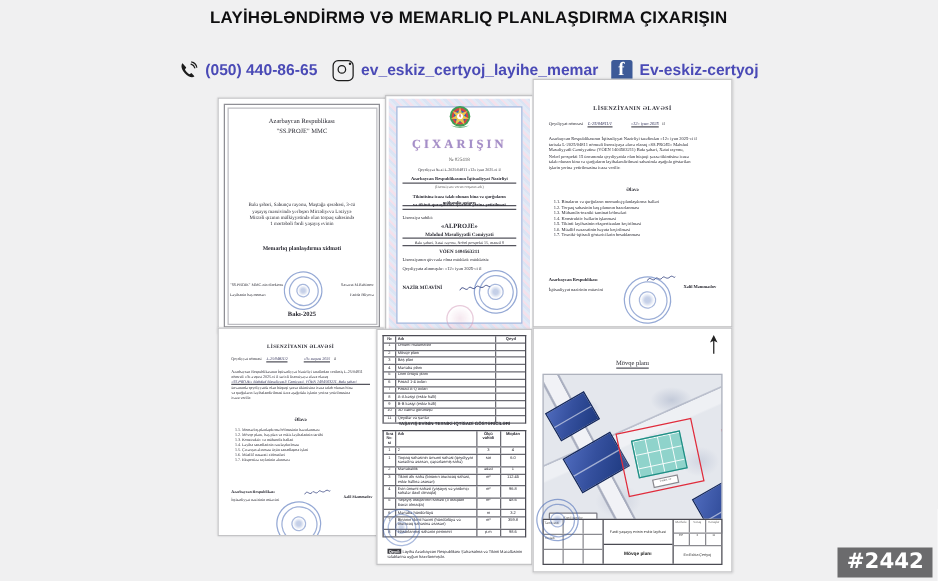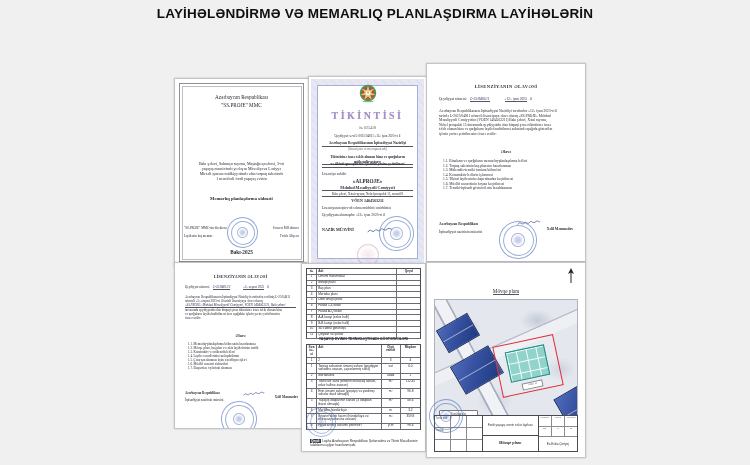--- a/index.html
+++ b/index.html
@@ -98,21 +98,34 @@
   
   .badge{position:absolute;right:4px;bottom:3px;background:rgba(97,97,99,.93);color:#fff;
     font-family:"DejaVu Sans",sans-serif;font-weight:bold;font-size:17px;padding:1px 7px 3px;}
   .li{white-space:nowrap;overflow:hidden;}
 </style>
 </head>
 <body>
 
 <div class="canvas">
 
-  <div class="hdr1">LAYİHƏLƏNDİRMƏ VƏ MEMARLIQ PLANLAŞDIRMA LAYİHƏLƏRİN</div>
+  <div class="hdr1">LAYİHƏLƏNDİRMƏ VƏ MEMARLIQ PLANLAŞDIRMA ÇIXARIŞIN</div>
+  <div class="contact">
+    <span style="display:inline-flex;">
+      <svg width="15" height="15" viewBox="0 0 16 16">
+          <path d="M3.2 1.8 C1.6 3.6 2.2 7 5.2 10.2 C8.2 13.4 11.6 14.4 13.4 12.8 L10.8 10.0 L9.2 11.0 C7.8 10.4 6.0 8.6 5.3 7.0 L6.4 5.4 Z" fill="#1c1c1c"></path>
+          <path d="M10.5 2.5 a4.5 4.5 0 0 1 3.2 3.2 M10.9 0.6 a6.6 6.6 0 0 1 4.6 4.6" fill="none" stroke="#1c1c1c" stroke-width="1.1" stroke-linecap="round"></path>
+        </svg>
+    </span>
+    <span>(050) 440-86-65</span>
+    <span class="ig" style="margin-left:6px;"></span>
+    <span>ev_eskiz_certyoj_layihe_memar</span>
+    <span class="fb" style="margin-left:4px;">f</span>
+    <span>Ev-eskiz-certyoj</span>
+  </div>
 
   <div class="page" style="left:174px;top:78px;width:133px;height:187px;">
     <div class="frame"></div>
     <div class="abs t5 c" style="left:10px;right:10px;top:15px;">Azərbaycan Respublikası</div>
     <div class="abs t5 c" style="left:10px;right:10px;top:23px;">"SS.PROJE" MMC</div>
     <div class="abs t4 c" style="left:12px;right:12px;top:82px;">
       <div>Bakı şəhəri, Sabunçu rayonu, Maştağa qəsəbəsi, 3-cü</div>
       <div>yaşayış massivində yerləşən Mirzəliyeva Ləziyyə</div>
       <div>Mirzəli qızının mülkiyyətində olan torpaq sahəsində</div>
       <div>1 mərtəbəli fərdi yaşayış evinin</div>
@@ -137,21 +150,21 @@
       <svg width="22" height="22" viewBox="0 0 24 24">
         <circle cx="12" cy="11" r="9" fill="#3f9c55"></circle>
         <circle cx="12" cy="11" r="7.2" fill="#d94343"></circle>
         <circle cx="12" cy="11" r="5.4" fill="#2f62b4"></circle>
         <path d="M12 3 L13.6 8 L18.6 6.4 L15.5 10.4 L20 13 L14.9 13.4 L16 18.4 L12 15 L8 18.4 L9.1 13.4 L4 13 L8.5 10.4 L5.4 6.4 L10.4 8 Z" fill="#e9c84e"></path>
         <circle cx="12" cy="11" r="2.6" fill="#fff"></circle>
         <path d="M12 8.8 C13.2 10 12.2 11 12.6 12 C11.4 11.6 10.8 10.2 12 8.8 Z" fill="#d94343"></path>
         <path d="M4 19 Q12 23 20 19 Q12 21.5 4 19 Z" fill="#3f9c55"></path>
       </svg>
     </div>
-    <div class="abs c lic-title" style="left:0;right:0;top:33px;">TİKİNTİSİ</div>
+    <div class="abs c lic-title" style="left:0;right:0;top:33px;">ÇIXARIŞIN</div>
     <div class="abs t4 c" style="left:0;right:0;top:48px;color:#555;">№ 025418</div>
     <div class="abs t3 c" style="left:13px;right:13px;top:57px;">Qeydiyyat №-si  L-2025/04811    «12» iyun 2025-ci il</div>
     <div class="abs t35 b c ul" style="left:13px;right:13px;top:64px;">Azərbaycan Respublikasının İqtisadiyyat Nazirliyi</div>
     <div class="abs t3 c" style="left:13px;right:13px;top:70px;color:#666;">(lisenziyanı verən orqanın adı)</div>
     <div class="abs t35 b c ul" style="left:13px;right:13px;top:78px;">Tikintisinə icazə tələb olunan bina və qurğuların mühəndis-axtarış</div>
     <div class="abs t35 b c ul" style="left:13px;right:13px;top:85px;">və tikinti-quraşdırma işlərinin yerinə yetirilməsi</div>
     <div class="abs t35" style="left:13px;top:95px;">Lisenziya sahibi:</div>
     <div class="abs t5 b c" style="left:13px;right:13px;top:101px;">«ALPROJE»</div>
     <div class="abs t4 b c ul" style="left:13px;right:13px;top:108px;">Məhdud Məsuliyyətli Cəmiyyəti</div>
     <div class="abs t3 c ul" style="left:13px;right:13px;top:115px;">Bakı şəhəri, Xətai rayonu, Nobel prospekti 15, mənzil 8</div>
@@ -432,14 +445,15 @@
           <div class="hc">EP</div>
           <div class="hc">2</div>
           <div class="hc">11</div>
         </div>
         <div class="firm">Ev-Eskiz-Çertyoj</div>
       </div>
     </div>
     <div class="stamp" style="left:2px;bottom:24px;width:32px;height:32px;"></div>
   </div>
 
+  <div class="badge">#2442</div>
 
 </div>
 
 </body></html>

